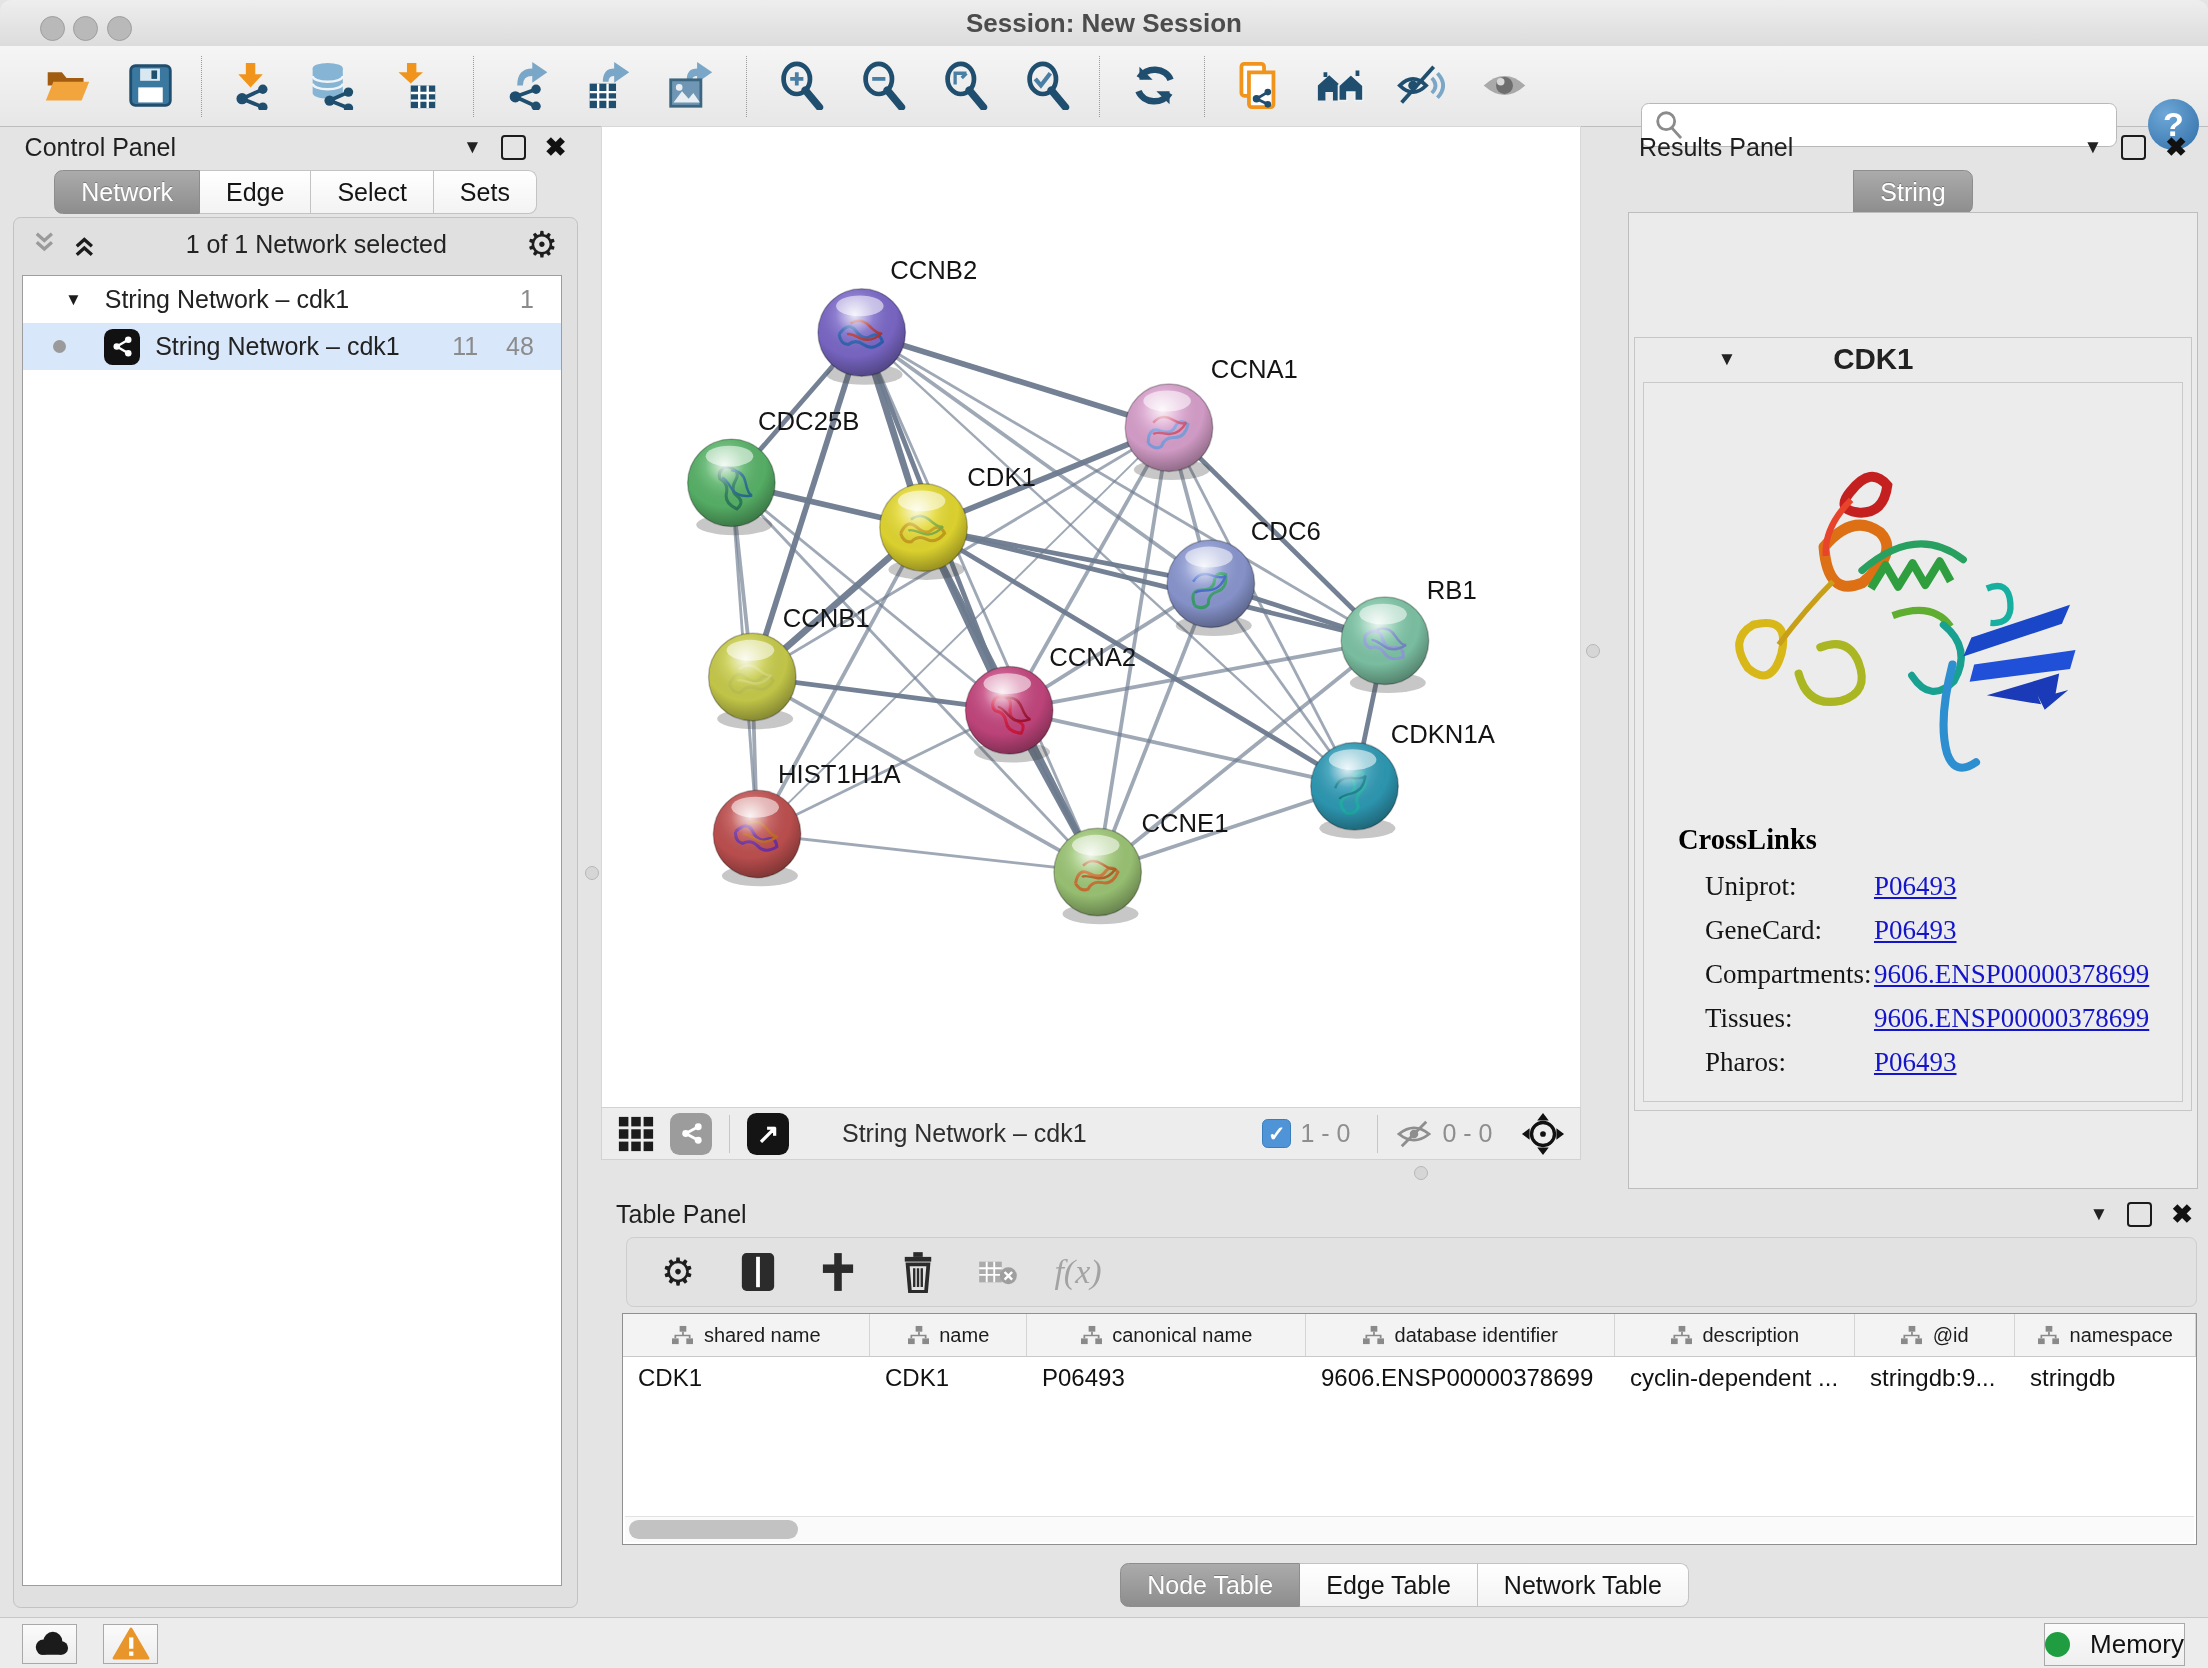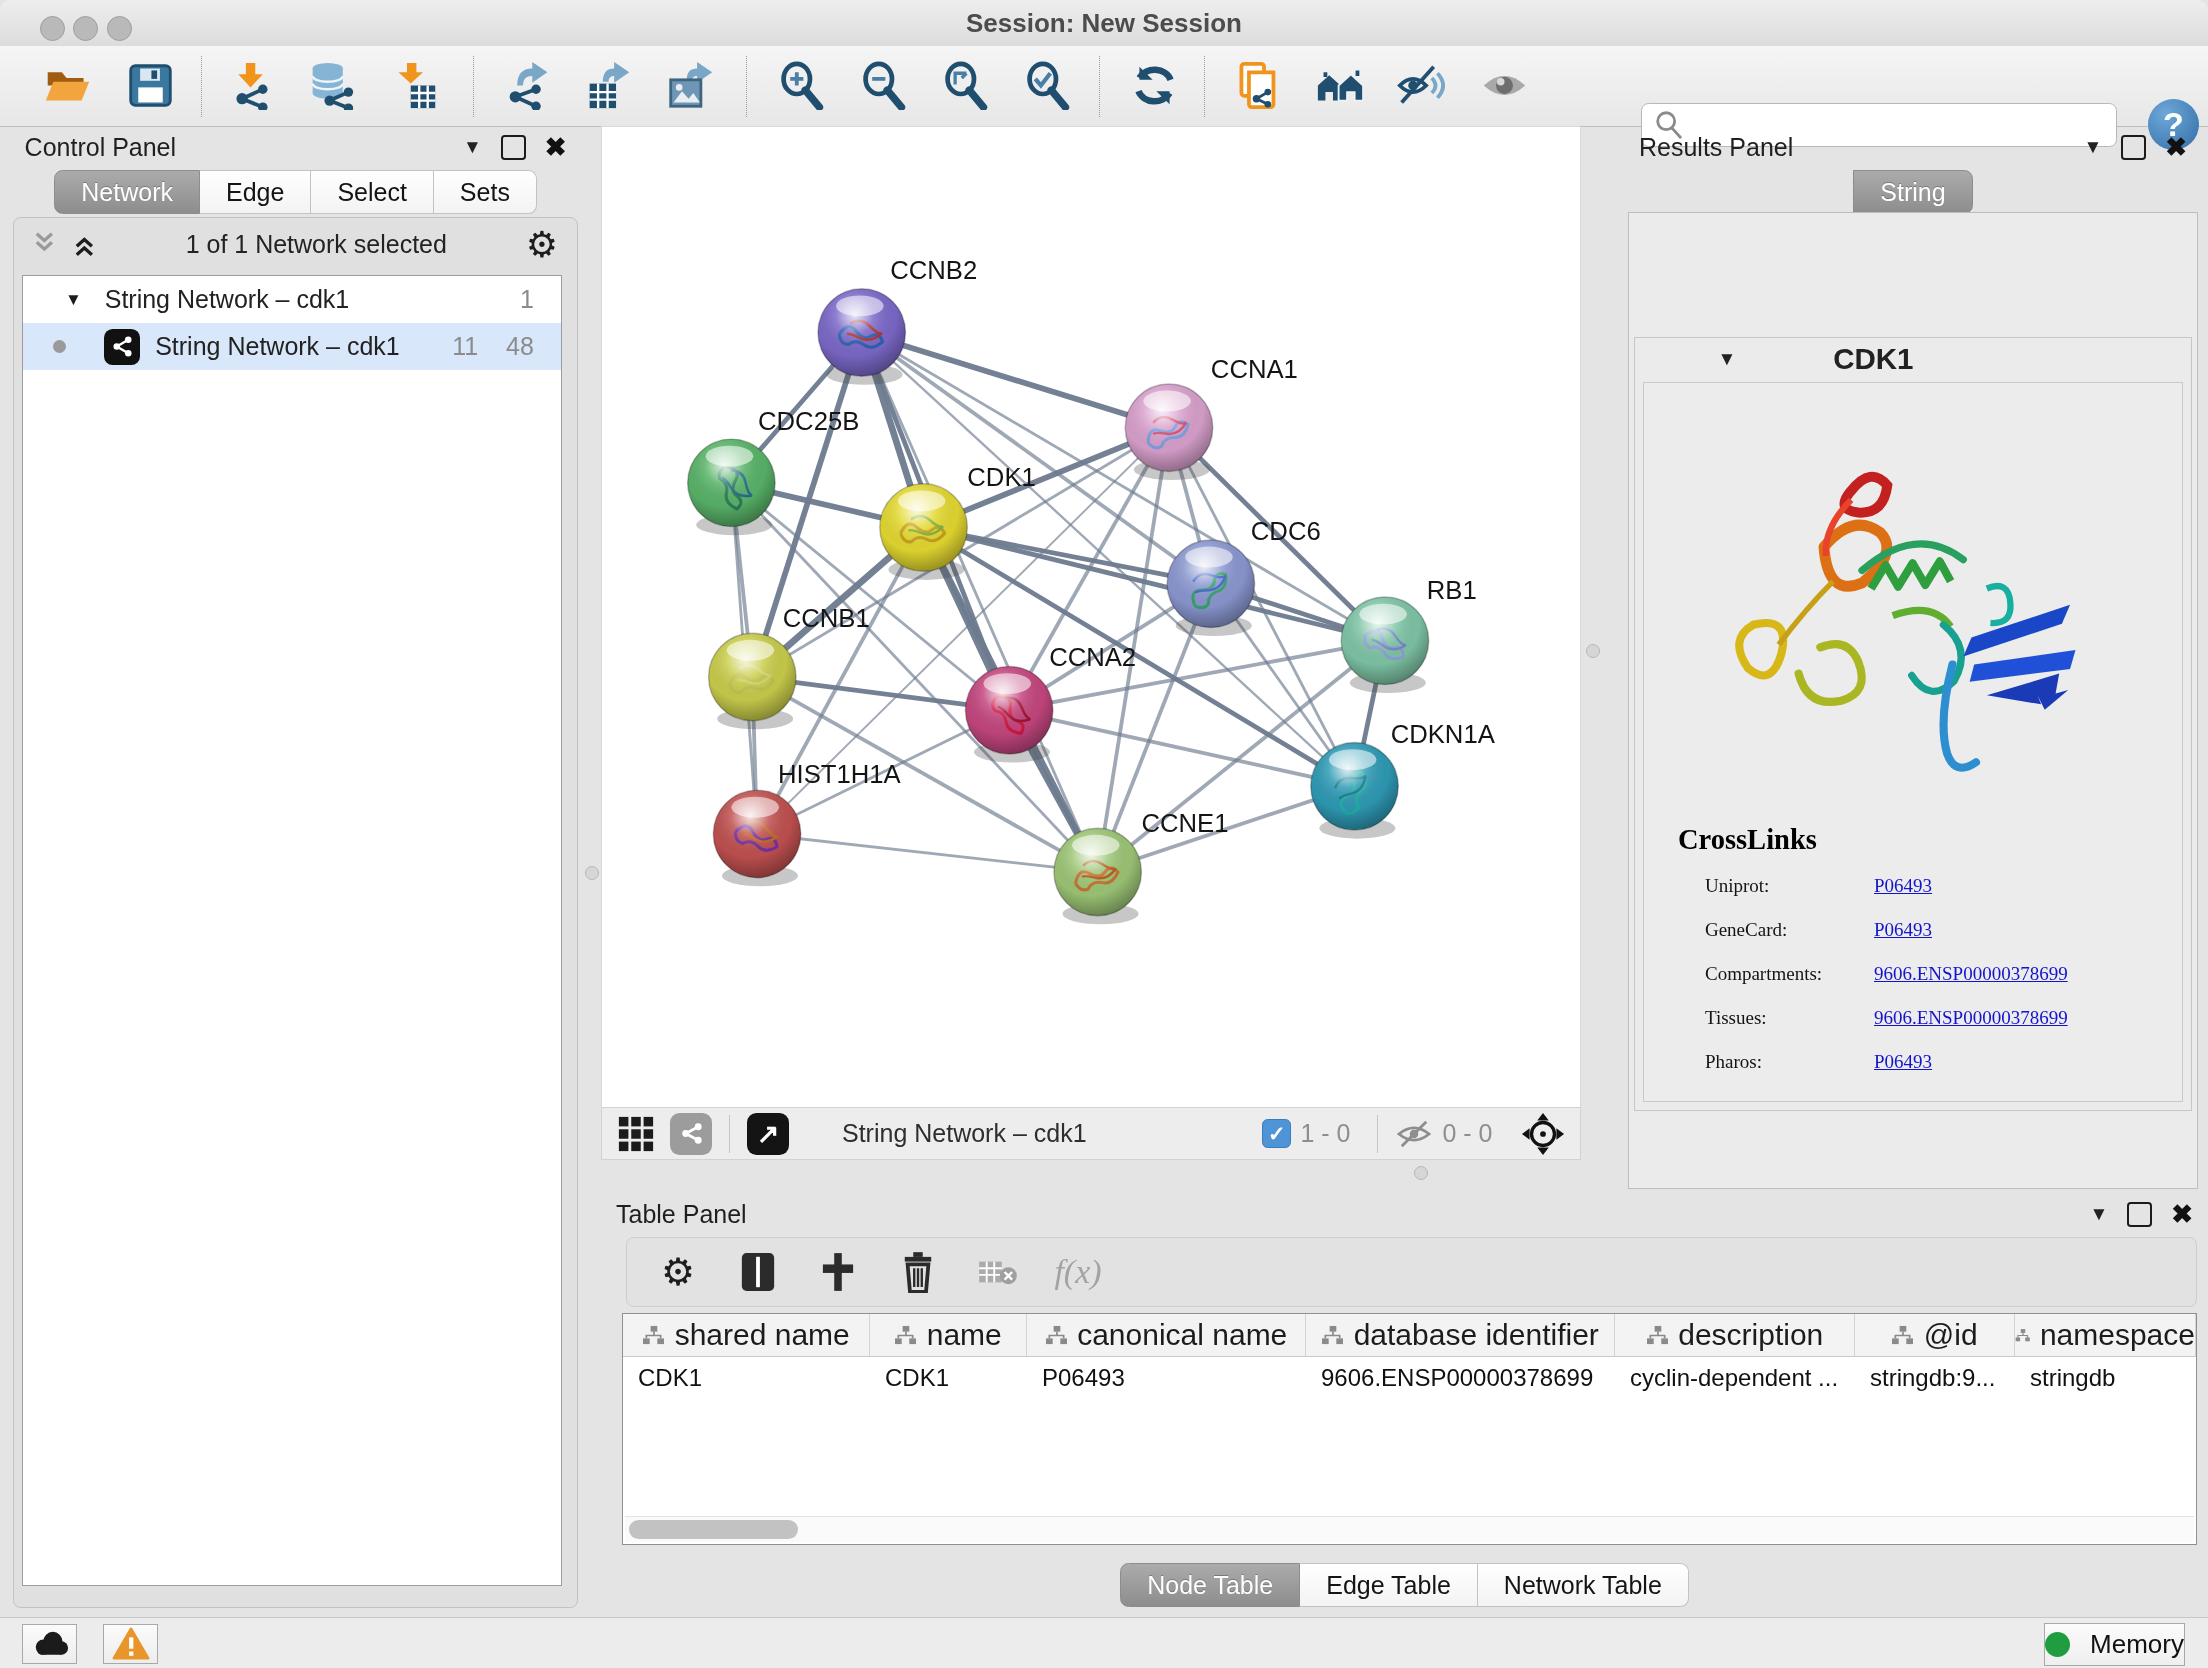--- a/index.html
+++ b/index.html
@@ -79,34 +79,34 @@
     border:1px solid #bcbcbc;border-radius:9.5px;cursor:pointer;font-family:"Liberation Sans",sans-serif}
   .rp-gene{position:absolute;left:5.7px;right:5.7px;top:124px;height:772px;border:1px solid #c6c6c6}
   .rp-genehead{height:42px;display:flex;align-items:center}
   .rp-genehead .tri{font-size:19px;margin-left:82px;cursor:pointer}
   .rp-genehead .gname{font-size:29.5px;font-weight:bold;margin-left:97px}
   .rp-genebody{position:absolute;left:7.6px;right:7.6px;top:44px;bottom:7.6px;border:1px solid #c9c9c9;background:#ececec;overflow:hidden}
   .rp-desc{font-size:26px;color:#111;margin:13.3px 0 0 27px}
   .protein{position:absolute;left:50%;top:49px;transform:translateX(-52%)}
   .xl-head{position:absolute;left:34px;top:441px;font-family:"Liberation Serif",serif;font-weight:bold;font-size:28.5px;color:#000}
   .xl-rows{position:absolute;left:0;top:481px;right:0}
-  .xl-row{height:44px;display:flex;align-items:center;font-family:"Liberation Serif",serif;font-size:19px}
+  .xl-row{height:44px;display:flex;align-items:center;font-family:"Liberation Serif",serif;font-size:27px}
   .xl-label{margin-left:61px;width:169px;color:#141414}
   .xl-value{color:#1414cc;text-decoration:underline;cursor:pointer}
   
   .table-panel{position:absolute;left:601px;top:1195px;width:1607px;height:420px}
   .tp-header{height:38px;display:flex;align-items:center;justify-content:space-between;padding:0 15px}
   .tp-toolbar{position:absolute;left:25px;right:11.4px;top:42px;height:70px;background:#e2e2e2;
     border:1px solid #cdcdcd;border-radius:7.6px;display:flex;align-items:center;gap:38px;padding-left:30px;box-sizing:border-box}
   .tp-ic{width:42px;height:42px;display:flex;align-items:center;justify-content:center;cursor:pointer}
   .fx{font-family:"Liberation Serif",serif;font-style:italic;font-size:34px;color:#a3a3a3}
   .tp-table{position:absolute;left:21px;right:11.4px;top:118px;height:232px;background:#fff;
     border:1.9px solid #8f8f8f;box-sizing:border-box;overflow:hidden}
   .thead{display:flex;height:42px;background:#f3f3f3;border-bottom:1px solid #c9c9c9}
-  .th{display:flex;align-items:center;justify-content:center;gap:9.5px;font-size:30px;color:#1c1c1c;
+  .th{display:flex;align-items:center;justify-content:center;gap:9.5px;font-size:20px;color:#1c1c1c;
     border-right:1px solid #d4d4d4;box-sizing:border-box;overflow:hidden;white-space:nowrap;flex:none}
   .trow{display:flex;height:42px}
   .td{display:flex;align-items:center;padding-left:15px;font-size:24px;color:#111;box-sizing:border-box;
     overflow:hidden;white-space:nowrap;flex:none}
   .hscroll{position:absolute;left:1.9px;right:1.9px;bottom:1.9px;height:25px;background:#fafafa;border-top:1px solid #e2e2e2}
   .hthumb{position:absolute;left:3.8px;top:2.9px;width:169px;height:19px;border-radius:9.5px;background:#c2c2c2;cursor:pointer}
   .tp-tabs{position:absolute;left:0;right:0;bottom:7.6px;display:flex;justify-content:center}
   
   .statusbar{position:absolute;left:0;right:0;top:1617px;height:51px;background:#ececec;border-top:1px solid #c7c7c7}
   .sb-btn{position:absolute;top:5.7px;width:55px;height:40px;background:linear-gradient(#fbfbfb,#ededed);

